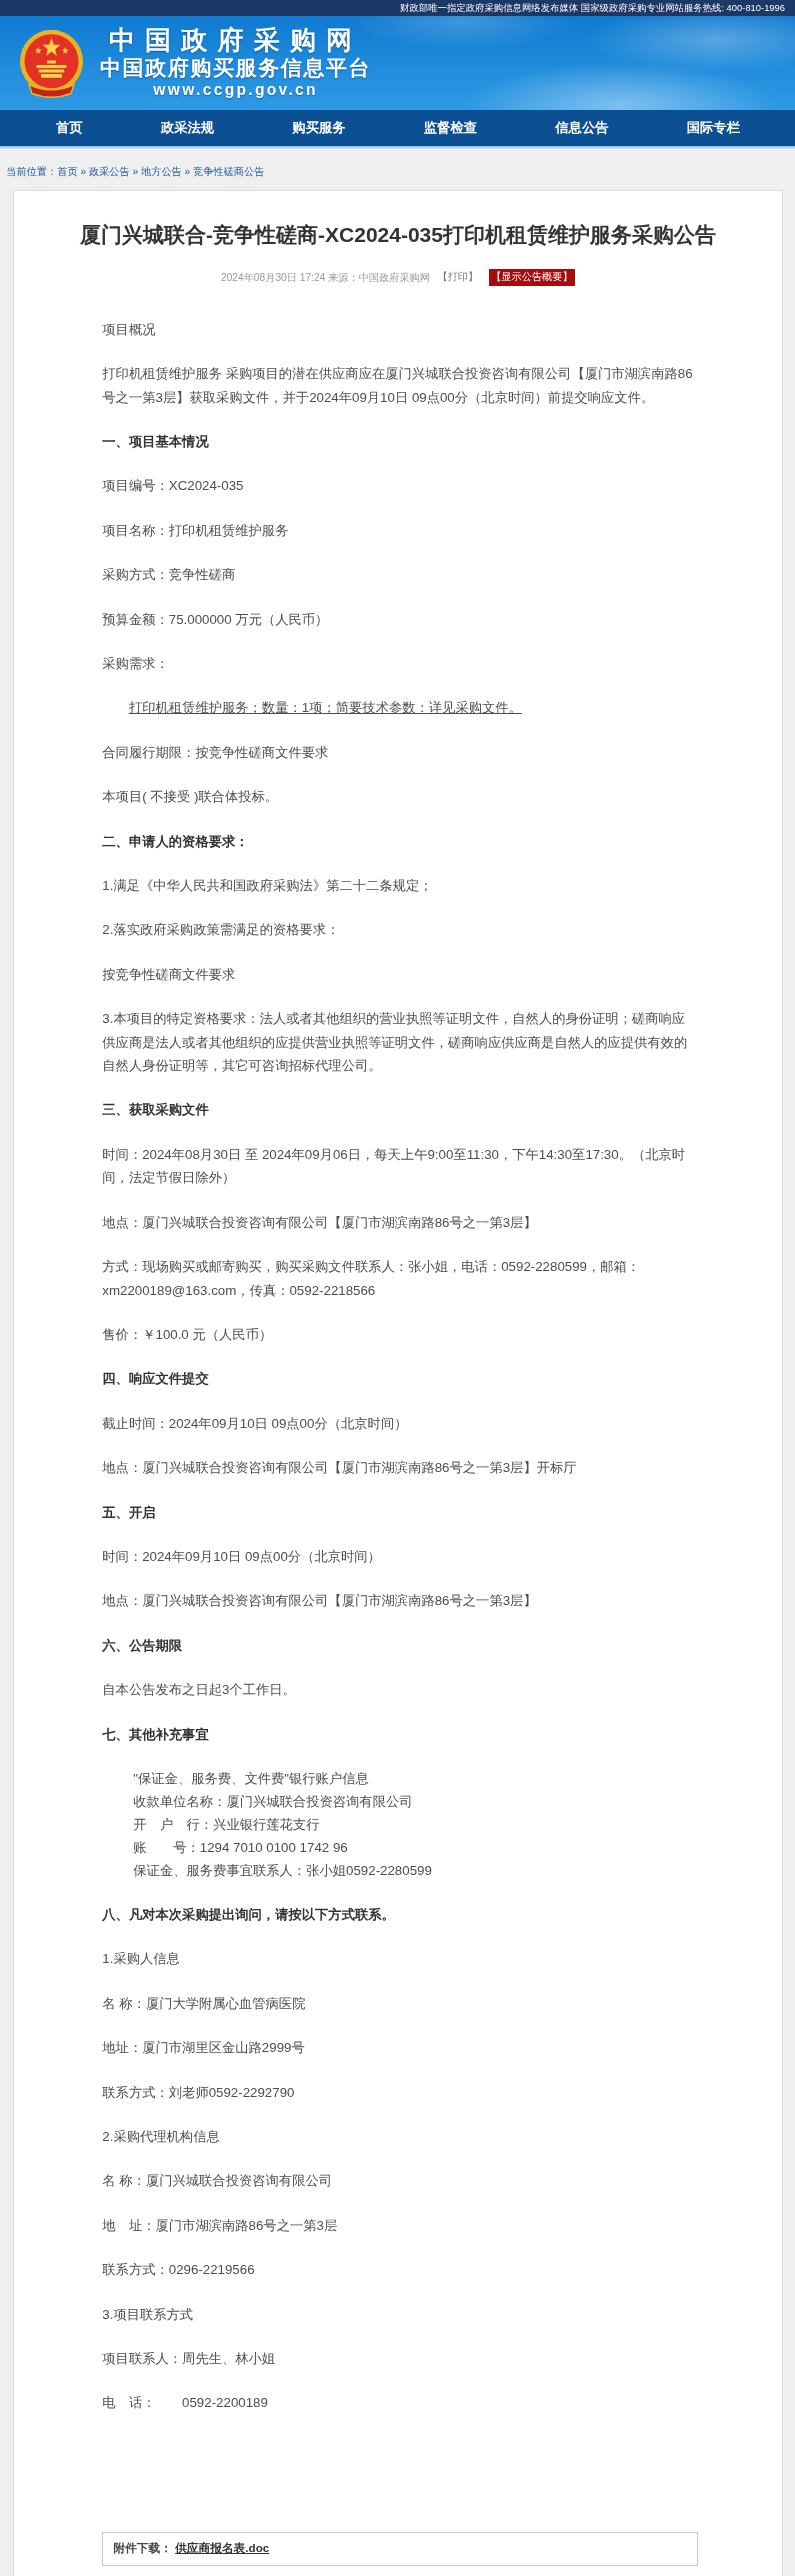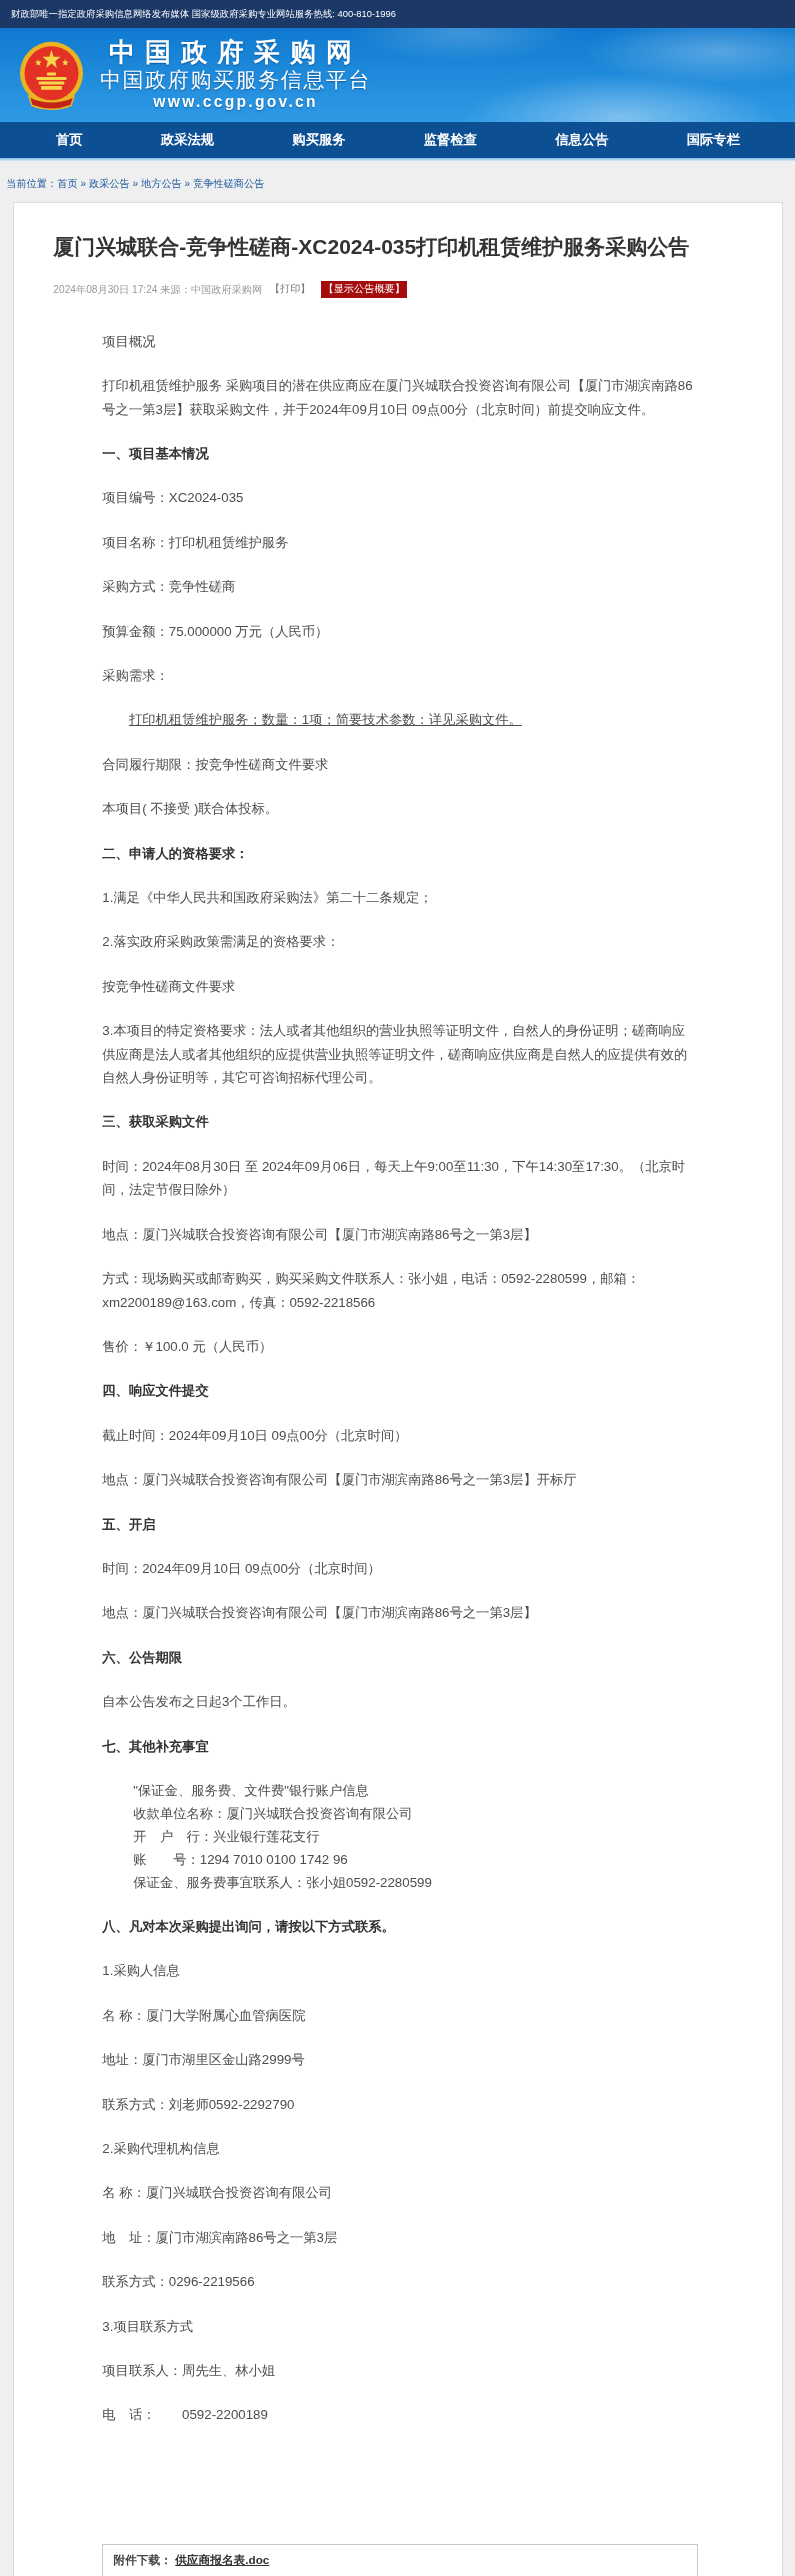--- a/index.html
+++ b/index.html
@@ -1,49 +1,49 @@
 <!DOCTYPE html>
 <html style="font-size:12.5px"><head>
 <meta charset="utf-8">
 <style>
   * { box-sizing: border-box; margin: 0; padding: 0; }
   html,body { background:#efefef; font-family:"Liberation Sans","DejaVu Sans",sans-serif; }
   body { width:796px; margin:0 auto; }
 
   
-  .topbar { height:28px; background:#1c3867; color:#fff; font-size:9.4px;
-    display:flex; justify-content:flex-start; align-items:center; padding:0 11px; }
+  .topbar { height:16px; background:#1c3867; color:#fff; font-size:9.4px;
+    display:flex; justify-content:flex-end; align-items:center; padding:0 11px; }
 
   
   .masthead { height:94px; display:flex; align-items:center; padding-left:14px;
     background:
       radial-gradient(ellipse 250px 70px at 78% 95%, rgba(255,255,255,.38), transparent 62%),
       radial-gradient(ellipse 219px 55px at 90% 25%, rgba(255,255,255,.28), transparent 60%),
       radial-gradient(ellipse 188px 47px at 58% 5%, rgba(255,255,255,.20), transparent 60%),
       linear-gradient(180deg,#0f7ad0,#2f9be6); }
   .emblem { width:75px; height:75px; flex:0 0 auto; }
   .brand { margin-left:11px; color:#fff; text-shadow:0 0.8px 1.6px rgba(0,50,110,.55); text-align:center; }
   .brand .l1 { font-size:26px; font-weight:bold; letter-spacing:10.2px; line-height:30px; white-space:nowrap; }
-  .brand .l2 { font-size:21px; font-weight:normal; letter-spacing:1.6px; line-height:25px; white-space:nowrap; }
+  .brand .l2 { font-size:21px; font-weight:bold; letter-spacing:1.6px; line-height:25px; white-space:nowrap; }
   .brand .l3 { font-size:15.6px; font-weight:bold; letter-spacing:2.3px; line-height:20.3px; }
 
   
   .nav { height:36px; background:#0d4f93; display:flex; align-items:center;
     justify-content:space-between; padding:0 56px; }
   .nav a { color:#fff; font-size:13.3px; font-weight:bold; text-decoration:none; white-space:nowrap; }
   .nav-strip { height:3.1px; background:linear-gradient(180deg,#7db8e6,#dcebf7); }
 
   
   .crumbs { padding:15.6px 0 9.4px 6.3px; font-size:10.2px; color:#1f5aa0; }
   .crumbs a { color:#1f5aa0; text-decoration:none; }
   .crumbs i { font-style:normal; color:#1f5aa0; }
 
   
   .box { margin:1.6px 13.3px 0; background:#fff; border:0.8px solid #dcdcdc; padding-bottom:36px; }
-  .article-head { padding:31px 39px 0; }
+  .article-head { padding:31px 39px 0; text-align:center; }
   .article-title { font-size:21px; font-weight:bold; color:#333; line-height:26.6px; }
   .article-meta { margin-top:20.3px; font-size:10.2px; color:#999; }
   .article-meta a.print { color:#777; text-decoration:none; margin-left:4.7px; }
   .meta-badge { display:inline-block; margin-left:7.8px; background:#a50d0d; color:#fff;
     padding:1.6px 2.3px; font-size:10.2px; cursor:pointer; }
 
   .article-body { padding:11px 84px 0 88px; }
   .article-body p { font-size:13.3px; line-height:23.4px; color:#4d4d4d; margin:21px 0; }
   .article-body p.h { font-weight:bold; color:#333; }
   .article-body p.uline { text-decoration:underline; padding-left:26.6px; }

